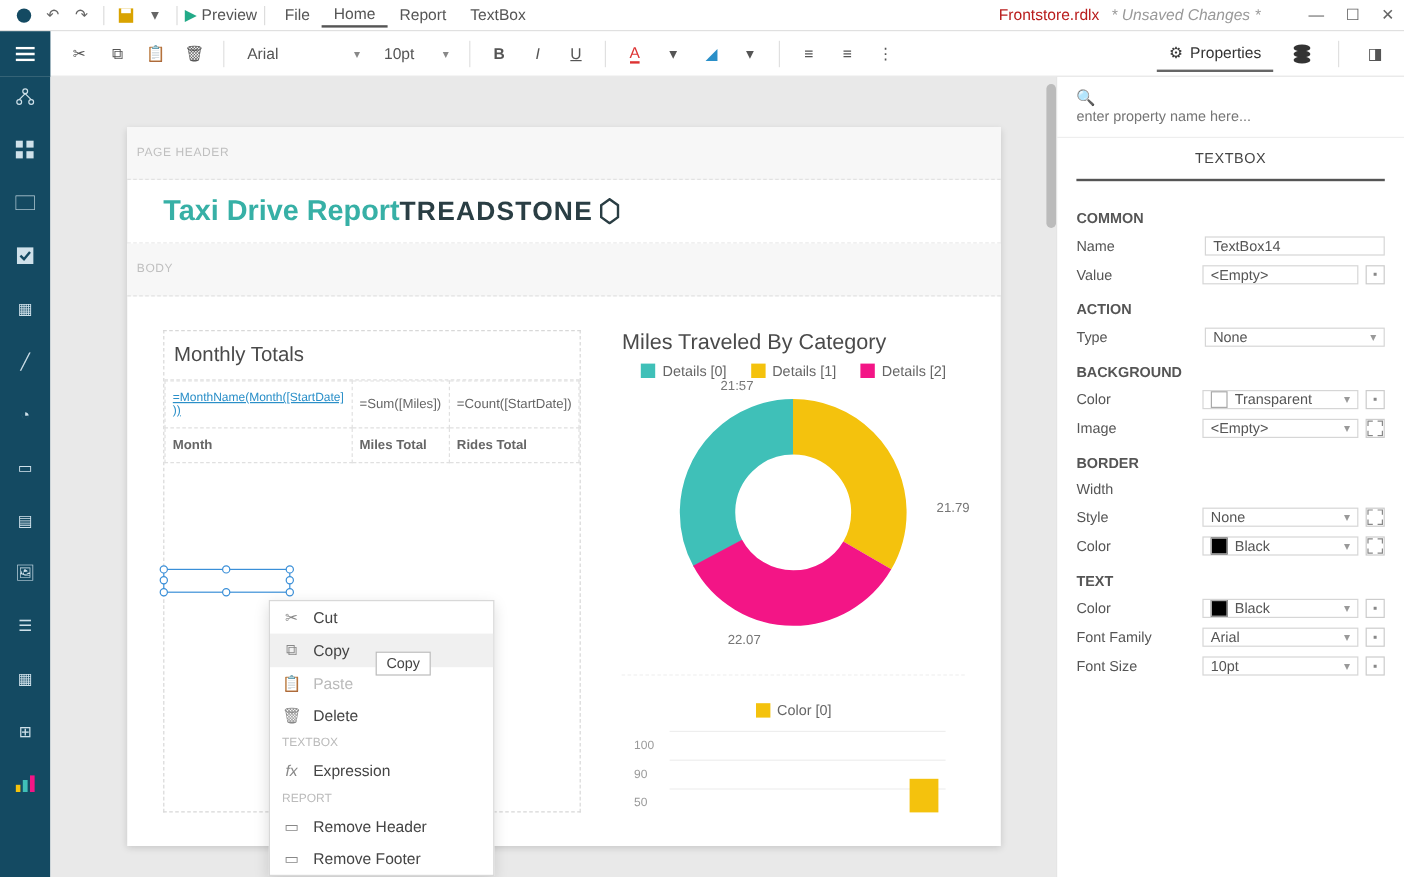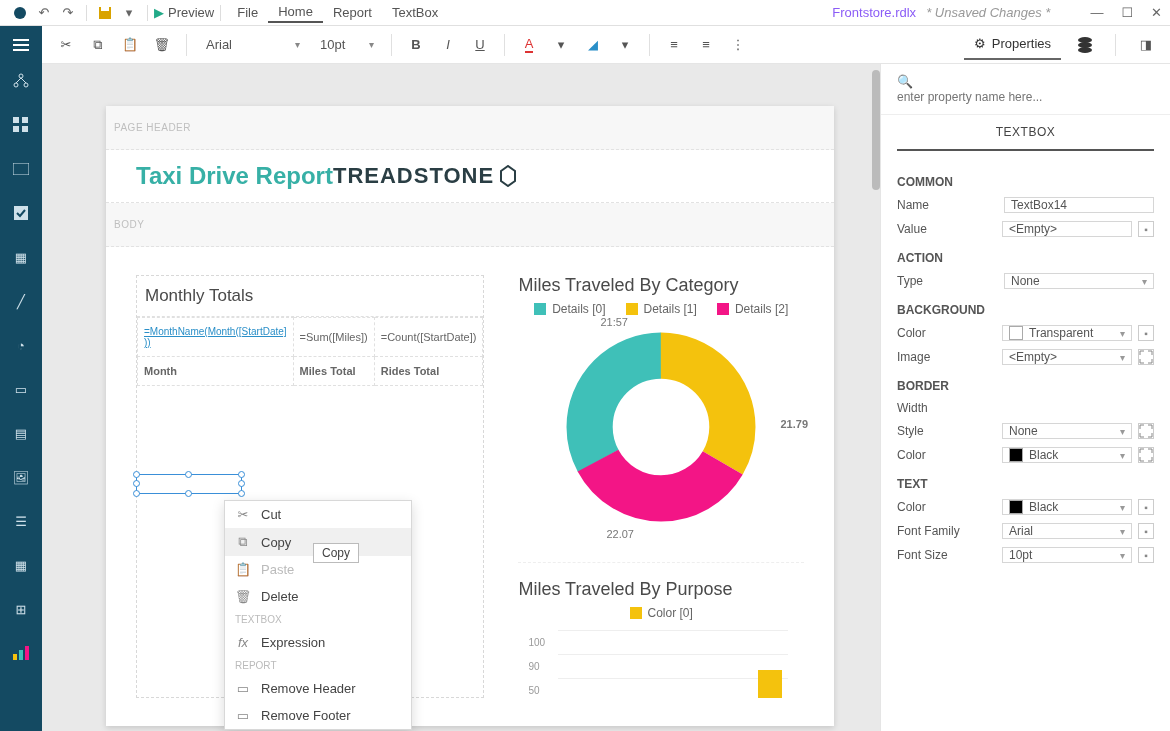--- a/index.html
+++ b/index.html
@@ -5,21 +5,21 @@
 * { box-sizing: border-box; margin: 0; padding: 0; }
 body { font-family: -apple-system, "Segoe UI", Arial, sans-serif; font-size: 13px; color: #333; background: #fff; width: 1170px; height: 731px; overflow: hidden; }
 
 
 .titlebar { height: 26px; display: flex; align-items: center; padding: 0 8px; border-bottom: 1px solid #e0e0e0; }
 .titlebar .btn { width: 24px; display: flex; justify-content: center; cursor: pointer; color: #666; }
 .titlebar .divider { width: 1px; height: 16px; background: #ddd; margin: 0 6px; }
 .titlebar .preview { display: flex; align-items: center; gap: 4px; color: #555; cursor: pointer; }
 .titlebar .menuitem { padding: 2px 10px; color: #555; cursor: pointer; }
 .titlebar .menuitem.active { border-bottom: 2px solid #555; }
-.titlebar .filename { margin-left: auto; color: #8b5cf6; }
+.titlebar .filename { margin-left: auto; color: #b91c1c; }
 .titlebar .dirty { margin-left: 10px; color: #999; font-style: italic; }
 .titlebar .win-controls { margin-left: 40px; display: flex; gap: 18px; color: #666; }
 
 
 .toolbar { height: 38px; display: flex; align-items: center; padding: 0 10px; border-bottom: 1px solid #e5e5e5; gap: 4px; }
 .toolbar .iconbtn { width: 28px; height: 28px; display: flex; align-items: center; justify-content: center; cursor: pointer; color: #555; }
 .toolbar .select { height: 26px; border: 1px solid transparent; padding: 0 22px 0 8px; position: relative; display: flex; align-items: center; cursor: pointer; color: #555; }
 .toolbar .select::after { content: "▾"; position: absolute; right: 6px; font-size: 10px; color: #888; }
 .toolbar .divider { width: 1px; height: 22px; background: #e0e0e0; margin: 0 6px; }
 .toolbar .rhs { margin-left: auto; display: flex; align-items: center; gap: 10px; }
@@ -278,26 +278,25 @@
                   <span>Details [2]</span>
                 </span>
             </div>
             <div class="donut-wrap">
               <svg width="210" height="210" viewBox="0 0 100 100">
                 <circle cx="50" cy="50" r="34" fill="none" stroke="#3fc0b8" stroke-width="22" stroke-dasharray="70.5 143" stroke-dashoffset="-143" transform="rotate(-90 50 50)"></circle>
                 <circle cx="50" cy="50" r="34" fill="none" stroke="#f4c20d" stroke-width="22" stroke-dasharray="71.2 142" stroke-dashoffset="-0" transform="rotate(-90 50 50)"></circle>
                 <circle cx="50" cy="50" r="34" fill="none" stroke="#f31586" stroke-width="22" stroke-dasharray="72.1 141" stroke-dashoffset="-71.2" transform="rotate(-90 50 50)"></circle>
               </svg>
               <div class="dlabel" style="left:82px;top:-6px;">21:57</div>
-              <div class="dlabel" style="right:-4px;top:96px;font-weight:bold;">21.79</div>
+              <div class="dlabel" style="right:-4px;top:96px;">21.79</div>
               <div class="dlabel" style="left:88px;bottom:-8px;">22.07</div>
             </div>
           </div>
           <div class="chart2">
-            <div class="chart-title">Miles Traveled By Purpose</div>
             <div class="legend">
               <span>
                   <i class="sw" style="background:#f4c20d"></i>
                   <span>Color [0]</span>
                 </span>
             </div>
             <div class="axis">
               <div class="gl" style="top:0">
                   <span>100</span>
                 </div>

